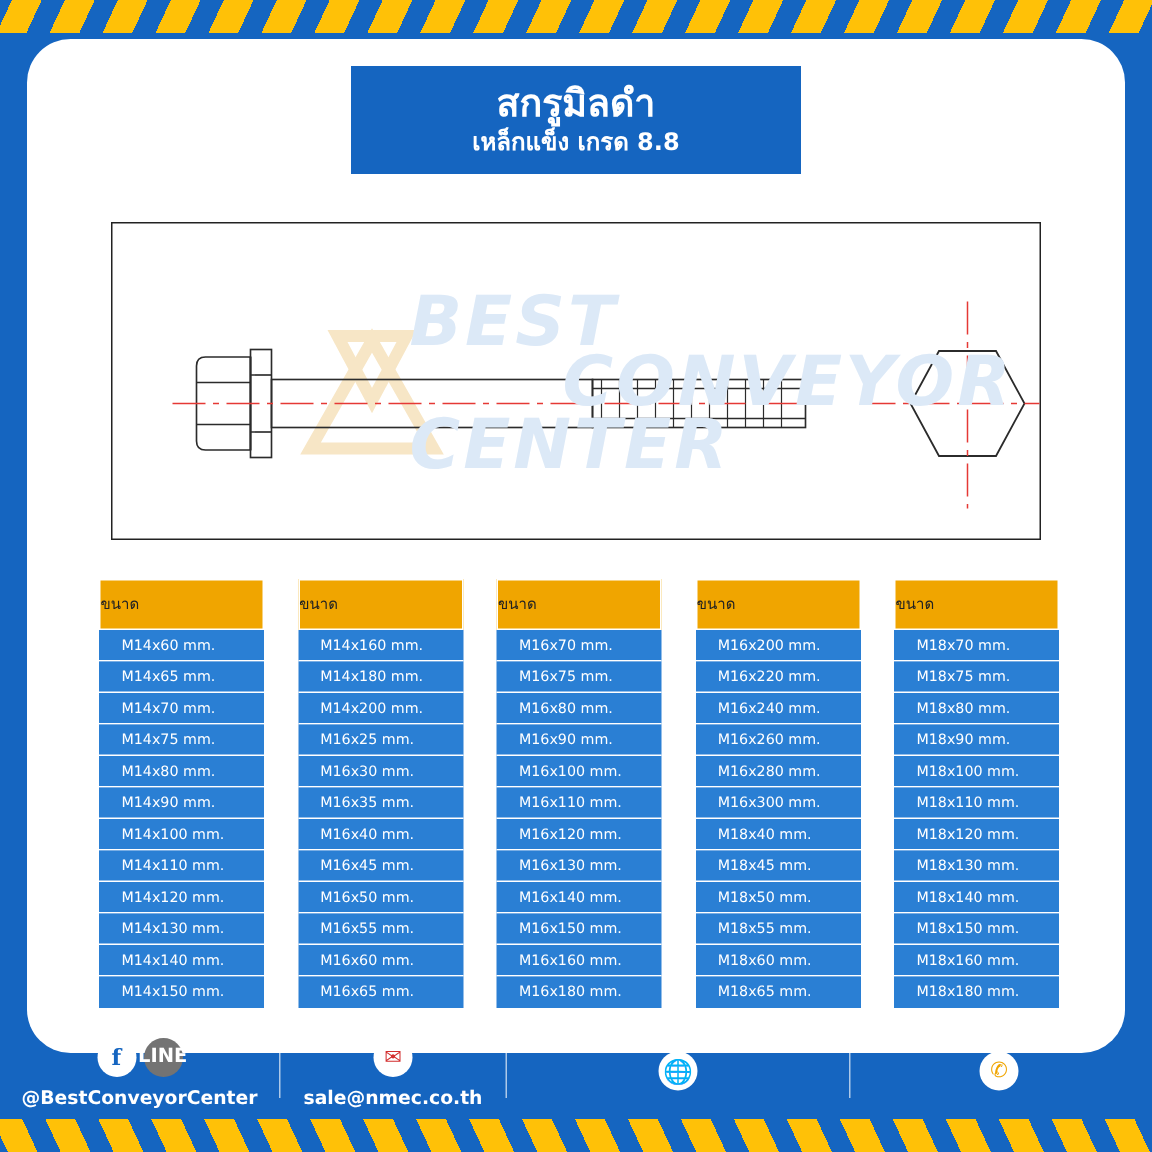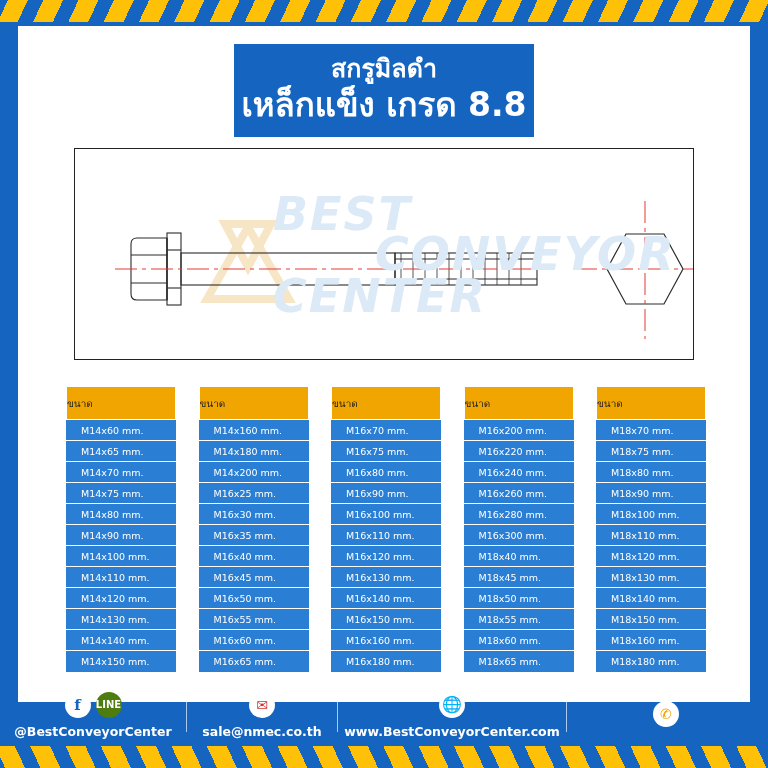--- a/index.html
+++ b/index.html
@@ -51,39 +51,40 @@
     );
   }
   .white-card {
     position: absolute;
     left: 18px;
     top: 26px;
     width: 732px;
     height: 676px;
     background: #ffffff;
     box-sizing: border-box;
+    border-radius: 29px;
   }
   
   .title-box {
     position: absolute;
     left: 216px;
     top: 18px;
     width: 300px;
     background: #1565c0;
     padding: 10px 0 12px 0;
     text-align: center;
     box-sizing: border-box;
   }
   .title-line1, .title-line2 {
     color: #ffffff;
     font-weight: bold;
     line-height: 1.22;
   }
   .title-line1 { font-size: 25px; }
-  .title-line2 { font-size: 33px; }
+  .title-line2 { font-size: 16px; }
 
   
   .drawing-panel {
     position: absolute;
     left: 56px;
     top: 122px;
     width: 620px;
     height: 212px;
     border: 1px solid #222;
     background: #fff;
@@ -181,21 +182,21 @@
     white-space: nowrap;
   }
   .circ {
     width: 26px; height: 26px;
     border-radius: 50%;
     background: #ffffff;
     display: flex; align-items: center; justify-content: center;
     font-size: 15px; font-weight: bold;
   }
   .circ.fb { color: #1565c0; font-family: "DejaVu Serif", serif; }
-  .circ.line { background: #4d7c0f; color: #ffffff; font-size: 10px; }
+  .circ.line { background: #737373; color: #ffffff; font-size: 13px; }
   .circ.mail { color: #d32f2f; font-size: 14px; }
   .circ.web { color: #1565c0; font-size: 16px; }
   .circ.phone { color: #f0a500; font-size: 14px; }
   .vsep {
     width: 1px;
     height: 36px;
     background: #ffffff;
     opacity: .65;
   }
   .f1 { width: 186px; }
@@ -374,21 +375,20 @@
         <div class="icons">
           <span class="circ mail">✉</span>
         </div>
         <div class="ftext">sale@nmec.co.th</div>
       </div>
       <div class="vsep"></div>
       <div class="fitem f3">
         <div class="icons">
           <span class="circ web">🌐</span>
         </div>
-        <div class="ftext">www.BestConveyorCenter.com</div>
       </div>
       <div class="vsep"></div>
       <div class="fitem f4">
         <div class="icons">
           <span class="circ phone">✆</span>
         </div>
       </div>
     </div>
   </div>
 

